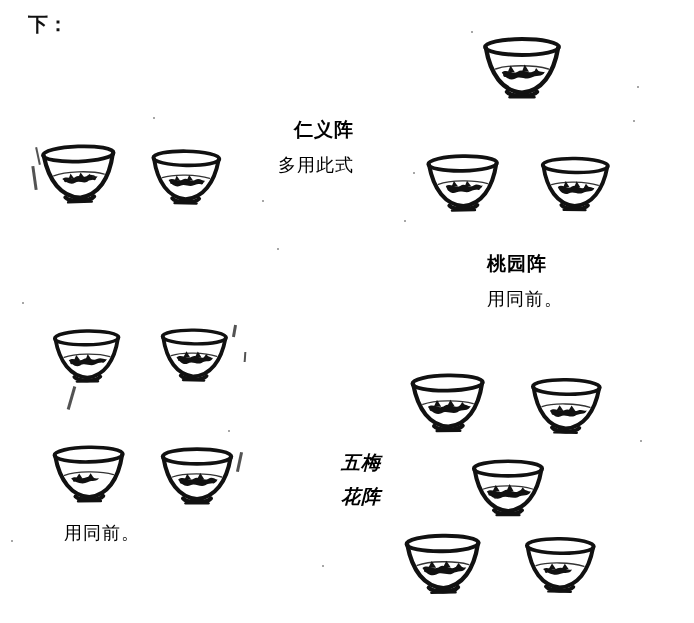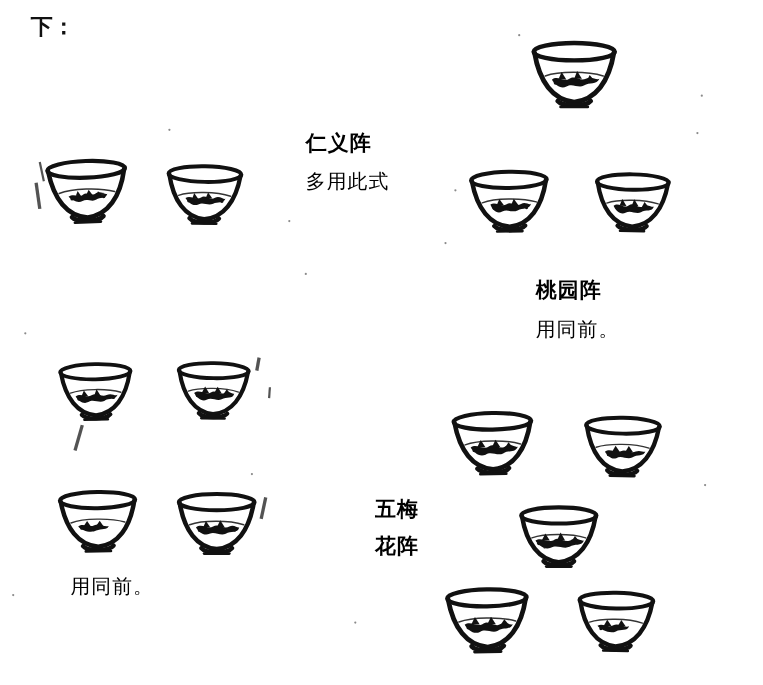--- a/index.html
+++ b/index.html
@@ -38,21 +38,21 @@
   }
   .fmt-desc {
     font-size: 18px;
     font-weight: 400;
     letter-spacing: 1px;
   }
   .block { position: absolute; }
   .block .fmt-title { position: static; display: block; margin-bottom: 10px; }
   .block .fmt-desc  { position: static; display: block; }
   .block .fmt-desc + .fmt-desc { margin-top: 9px; }
-  .title-stack .fmt-title { margin-bottom: 8px; }
+  .title-stack .fmt-title { margin-bottom: 8px; font-style: italic; }
 
   
   .cup {
     position: absolute;
     display: block;
   }
   .cup svg { display: block; width: 100%; height: 100%; }
 
   
   .speck {
@@ -108,21 +108,21 @@
         <path d="M28 41 C34 37, 40 44, 46 40 C51 36, 56 44, 62 40 C67 37, 72 42, 74 41
                  C72 47, 65 44, 60 47 C54 50, 49 45, 43 48 C37 51, 31 46, 28 41 Z"></path>
         <path d="M38 35 L43 42 L36 41 Z"></path>
         <path d="M54 34 L59 41 L51 41 Z"></path>
         <circle cx="32" cy="44" r="2"></circle>
         <circle cx="70" cy="44" r="1.9"></circle>
       </g>
     </svg>
   </div>
 
-  <div class="block" style="left:278px; top:117px;">
+  <div class="block" style="left:278px; top:117px;text-align:right;">
     <span class="fmt-title">仁义阵</span>
     <span class="fmt-desc">多用此式</span>
   </div>
 
   <div class="cup" style="left:478px; top:34px; width:88px; height:70px;">
     <svg viewBox="0 0 100 76" xmlns="http://www.w3.org/2000/svg">
       <g fill="none" stroke="#111" stroke-linecap="round" stroke-linejoin="round">
         <ellipse cx="50" cy="13" rx="42" ry="9" stroke-width="4.5"></ellipse>
         <path d="M9 14 C14 44, 28 63, 50 65 C72 63, 86 44, 91 14" stroke-width="5"></path>
         <path d="M33 64 C38 70, 62 70, 67 64" stroke-width="5"></path>

